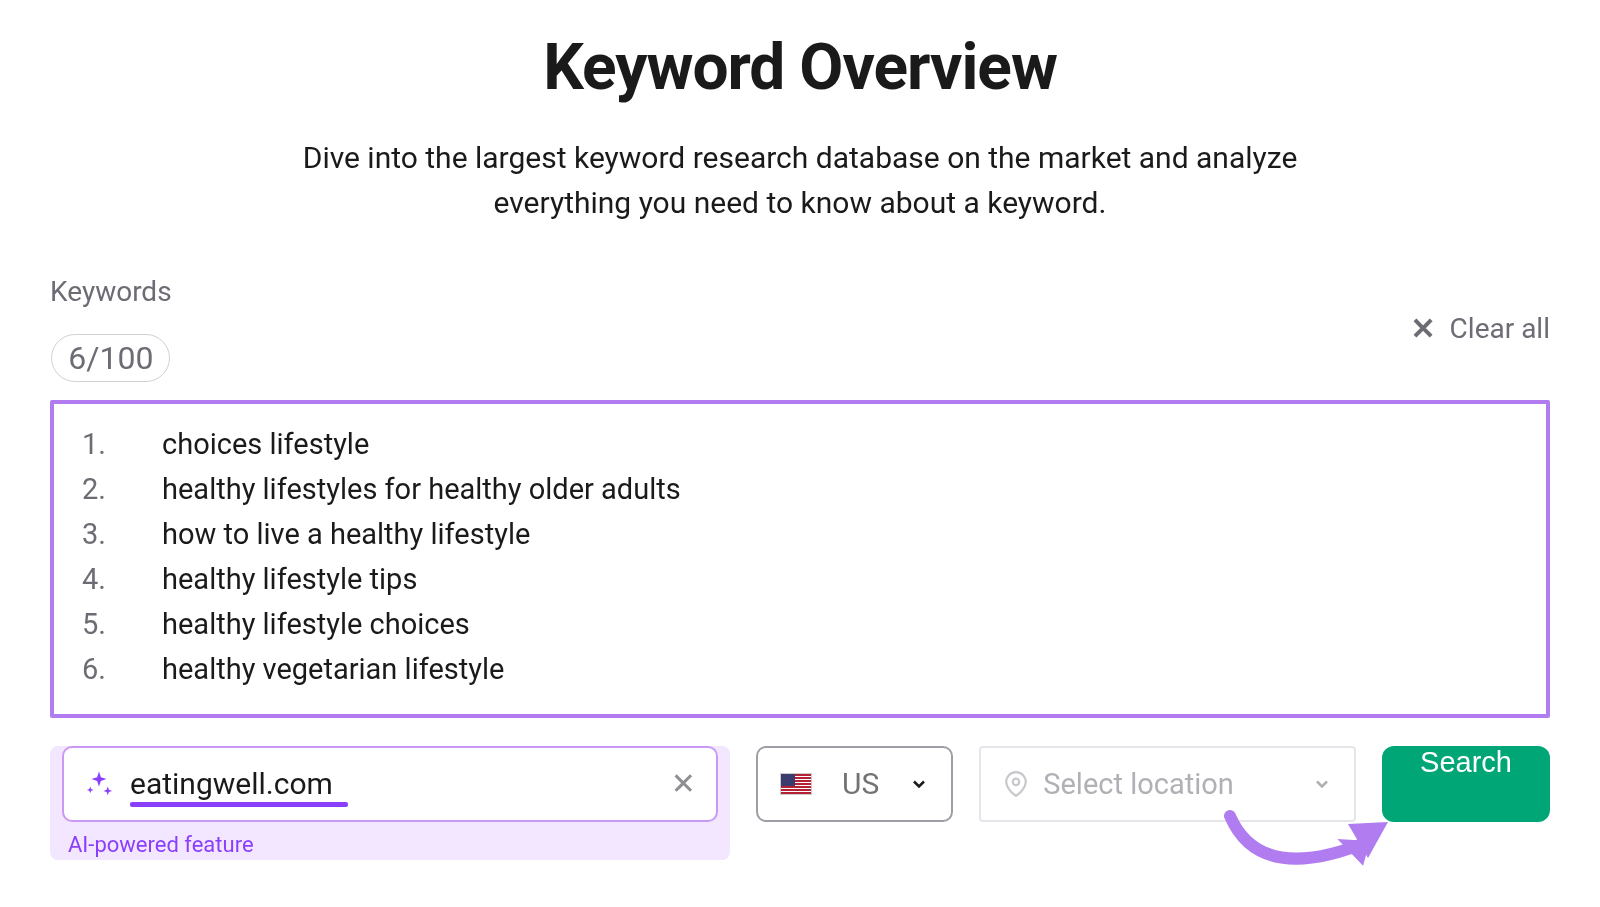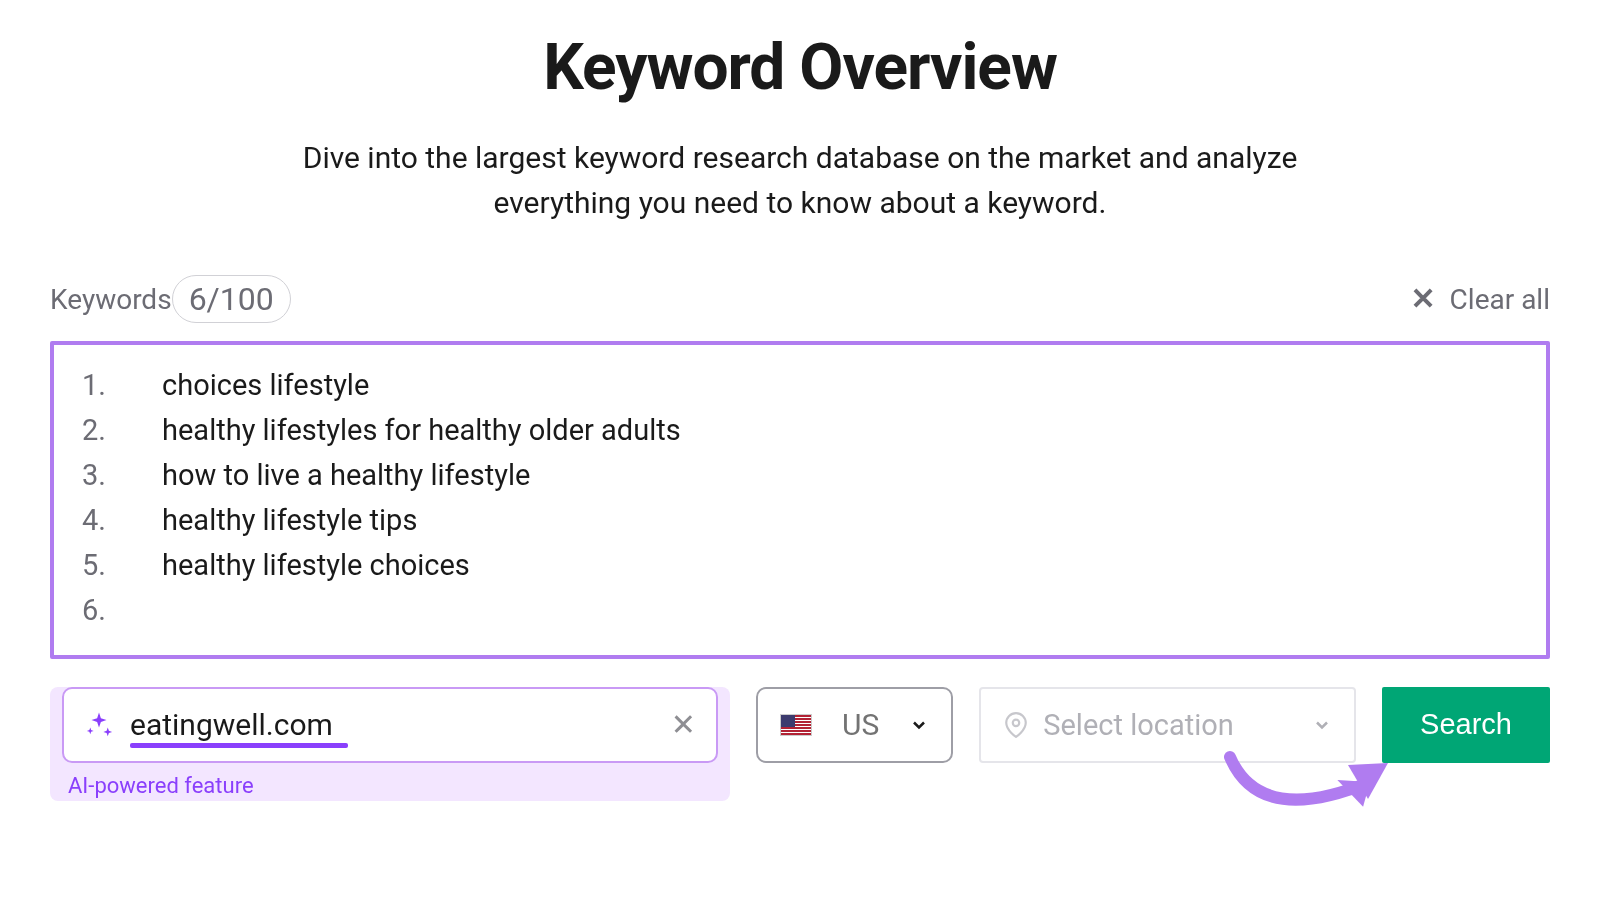--- a/index.html
+++ b/index.html
@@ -29,21 +29,22 @@
   }
   .keywords-header {
     display: flex;
     justify-content: space-between;
     align-items: center;
     margin-bottom: 18px;
   }
   .keywords-label-wrap {
     display: flex;
     align-items: center;
-    gap: 0;
+    gap: 26px;
+    flex-direction: column;
   }
   .keywords-label {
     font-size: 28px;
     color: #6c6c74;
   }
   .count-pill {
     border: 1.5px solid #d1d1d6;
     border-radius: 999px;
     padding: 4px 16px;
     font-size: 32px;
@@ -190,24 +191,23 @@
   .pin { color: #c7c7cc; }
   .loc-chevron { color: #b0b0b6; }
   .search-btn {
     height: 76px;
     padding: 0 38px;
     background: #00a675;
     color: #fff;
     font-size: 29px;
     font-weight: 500;
     border: none;
-    border-radius: 2px;
+    border-radius: 12px;
     cursor: pointer;
     display:flex;
-    align-items:center;
   }
   .arrow-annot {
     position: absolute;
     pointer-events: none;
   }
 </style>
 </head>
 <body>
 
 <div class="header">
@@ -242,20 +242,21 @@
   <div class="kw-row">
     <span class="kw-num">4.</span>
     <span class="kw-text">healthy lifestyle tips</span>
   </div>
   <div class="kw-row">
     <span class="kw-num">5.</span>
     <span class="kw-text">healthy lifestyle choices</span>
   </div>
   <div class="kw-row">
     <span class="kw-num">6.</span>
+    <span class="kw-text">healthy vegetarian lifestyle</span>
   </div>
 </div>
 
 <div class="controls" style="position:relative;">
   <div class="domain-wrap">
     <div class="domain-input">
       <svg class="sparkle" width="30" height="30" viewBox="0 0 24 24" fill="currentColor">
         <path d="M12 2l1.5 4.5L18 8l-4.5 1.5L12 14l-1.5-4.5L6 8l4.5-1.5L12 2zM19 14l.9 2.6L22.5 17.5l-2.6.9L19 21l-.9-2.6L15.5 17.5l2.6-.9L19 14zM5 14l.7 2L7.7 16.7l-2 .7L5 19.4l-.7-2L2.3 16.7l2-.7L5 14z"></path>
       </svg>
       <div class="domain-text">

